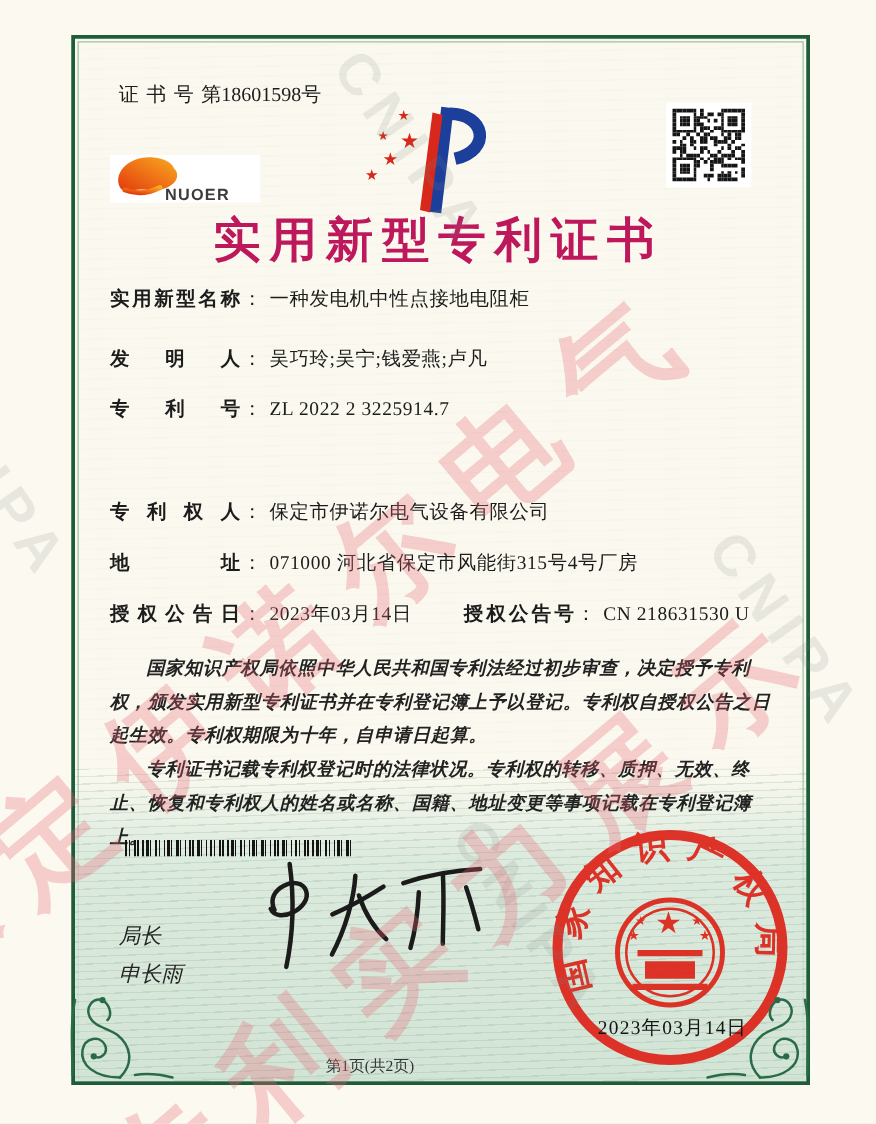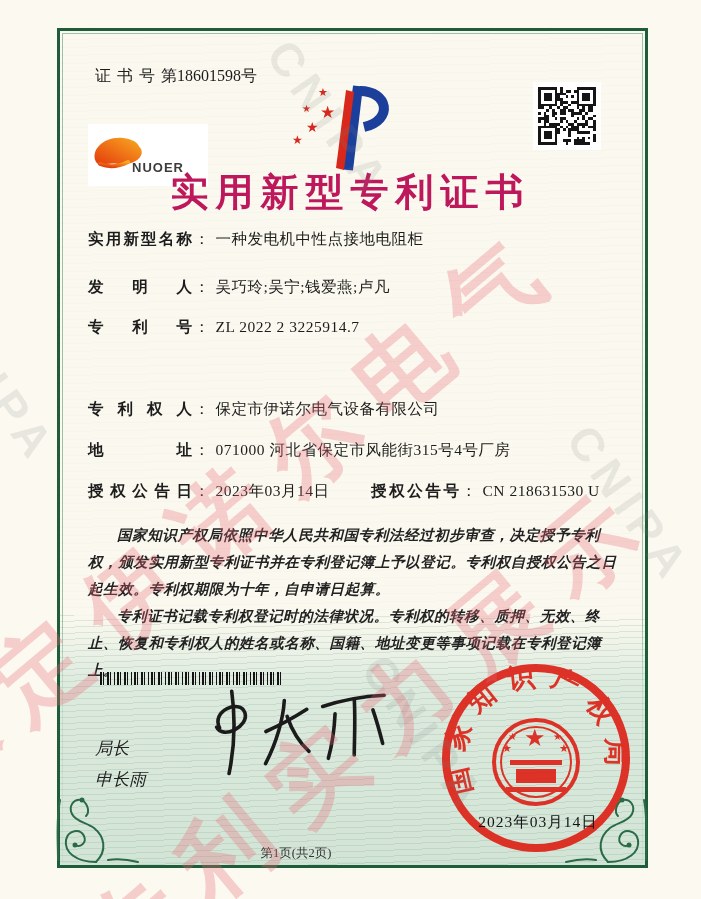--- a/index.html
+++ b/index.html
@@ -38,21 +38,21 @@
     color:rgba(130,130,128,0.15);transform:rotate(55deg);transform-origin:left top;
   }
   .wm-pink{
     font-size:92px;font-weight:bold;letter-spacing:26px;
     color:rgba(232,104,118,0.30);transform:rotate(-40deg);transform-origin:left bottom;
   }
   
   .certno{position:absolute;left:95px;top:66px;font-size:16px;z-index:4;}
   .certno .pfx{letter-spacing:6px;}
   .nuoer{
-    position:absolute;left:88px;top:124px;width:120px;height:62px;background:#fff;
+    position:absolute;left:88px;top:124px;width:120px;height:38px;background:#fff;
     z-index:4;display:flex;align-items:center;justify-content:center;text-decoration:underline;
   }
   .emblem{position:absolute;left:288px;top:82px;width:126px;height:92px;z-index:4;}
   .qr{
     position:absolute;left:533px;top:82px;width:58px;height:58px;background:#fff;
     padding:5px;display:grid;grid-template-columns:repeat(21,1fr);grid-template-rows:repeat(21,1fr);
     z-index:4;
   }
   .qc{background:transparent;}
   .qc.f{background:#151515;}

